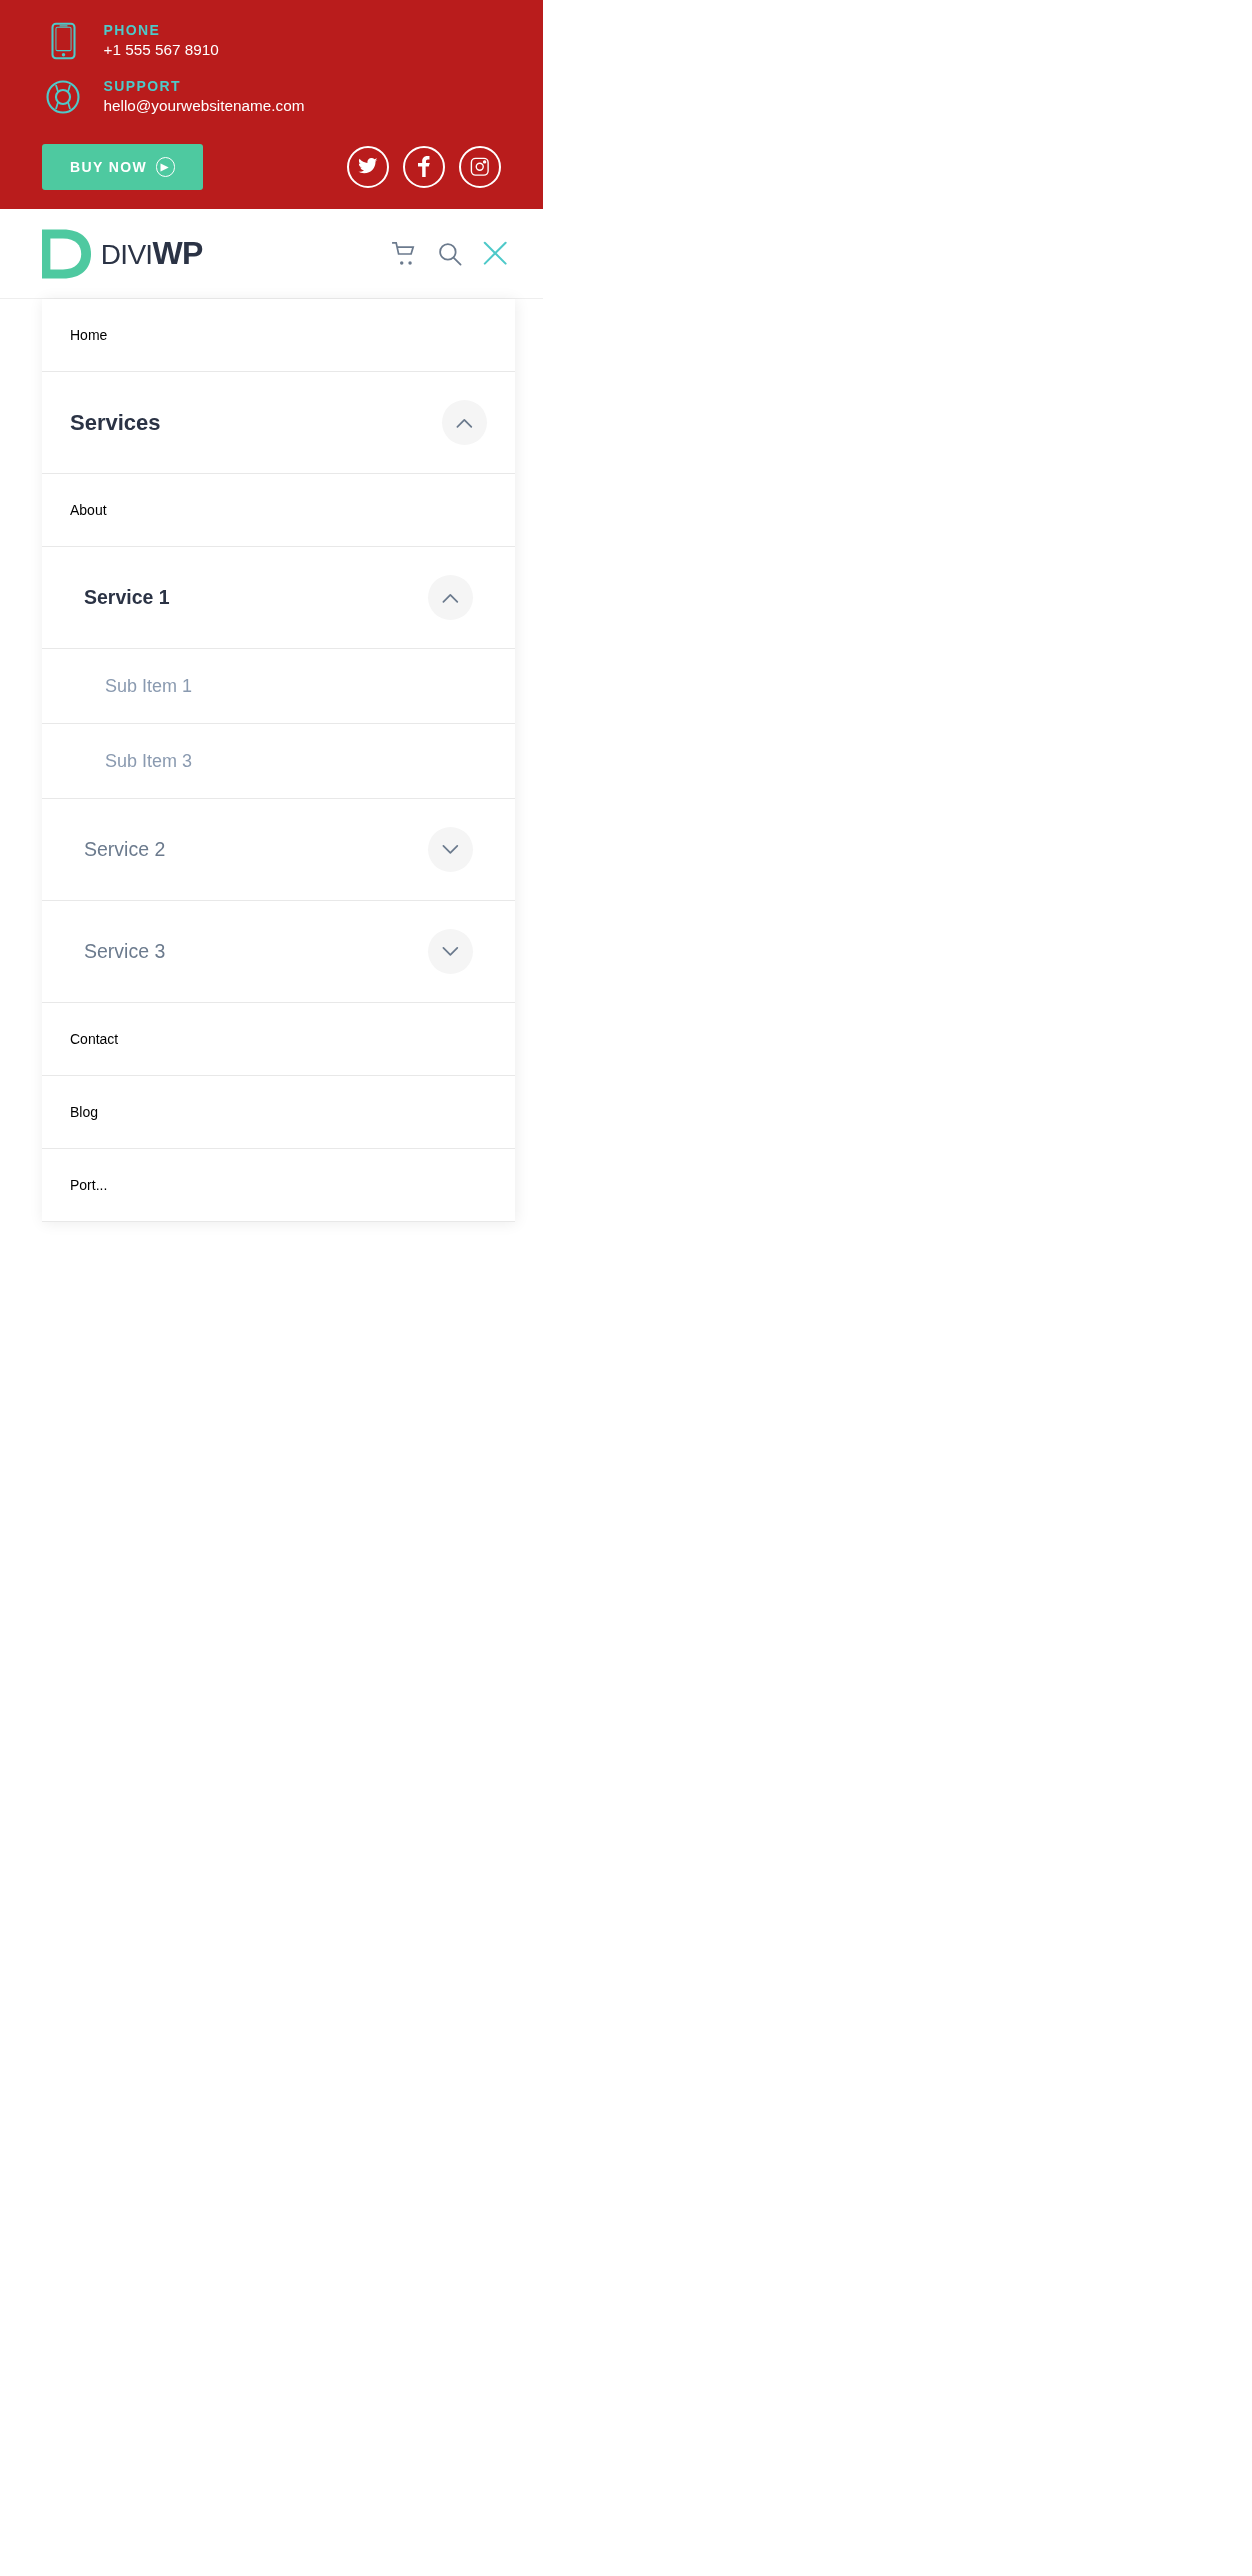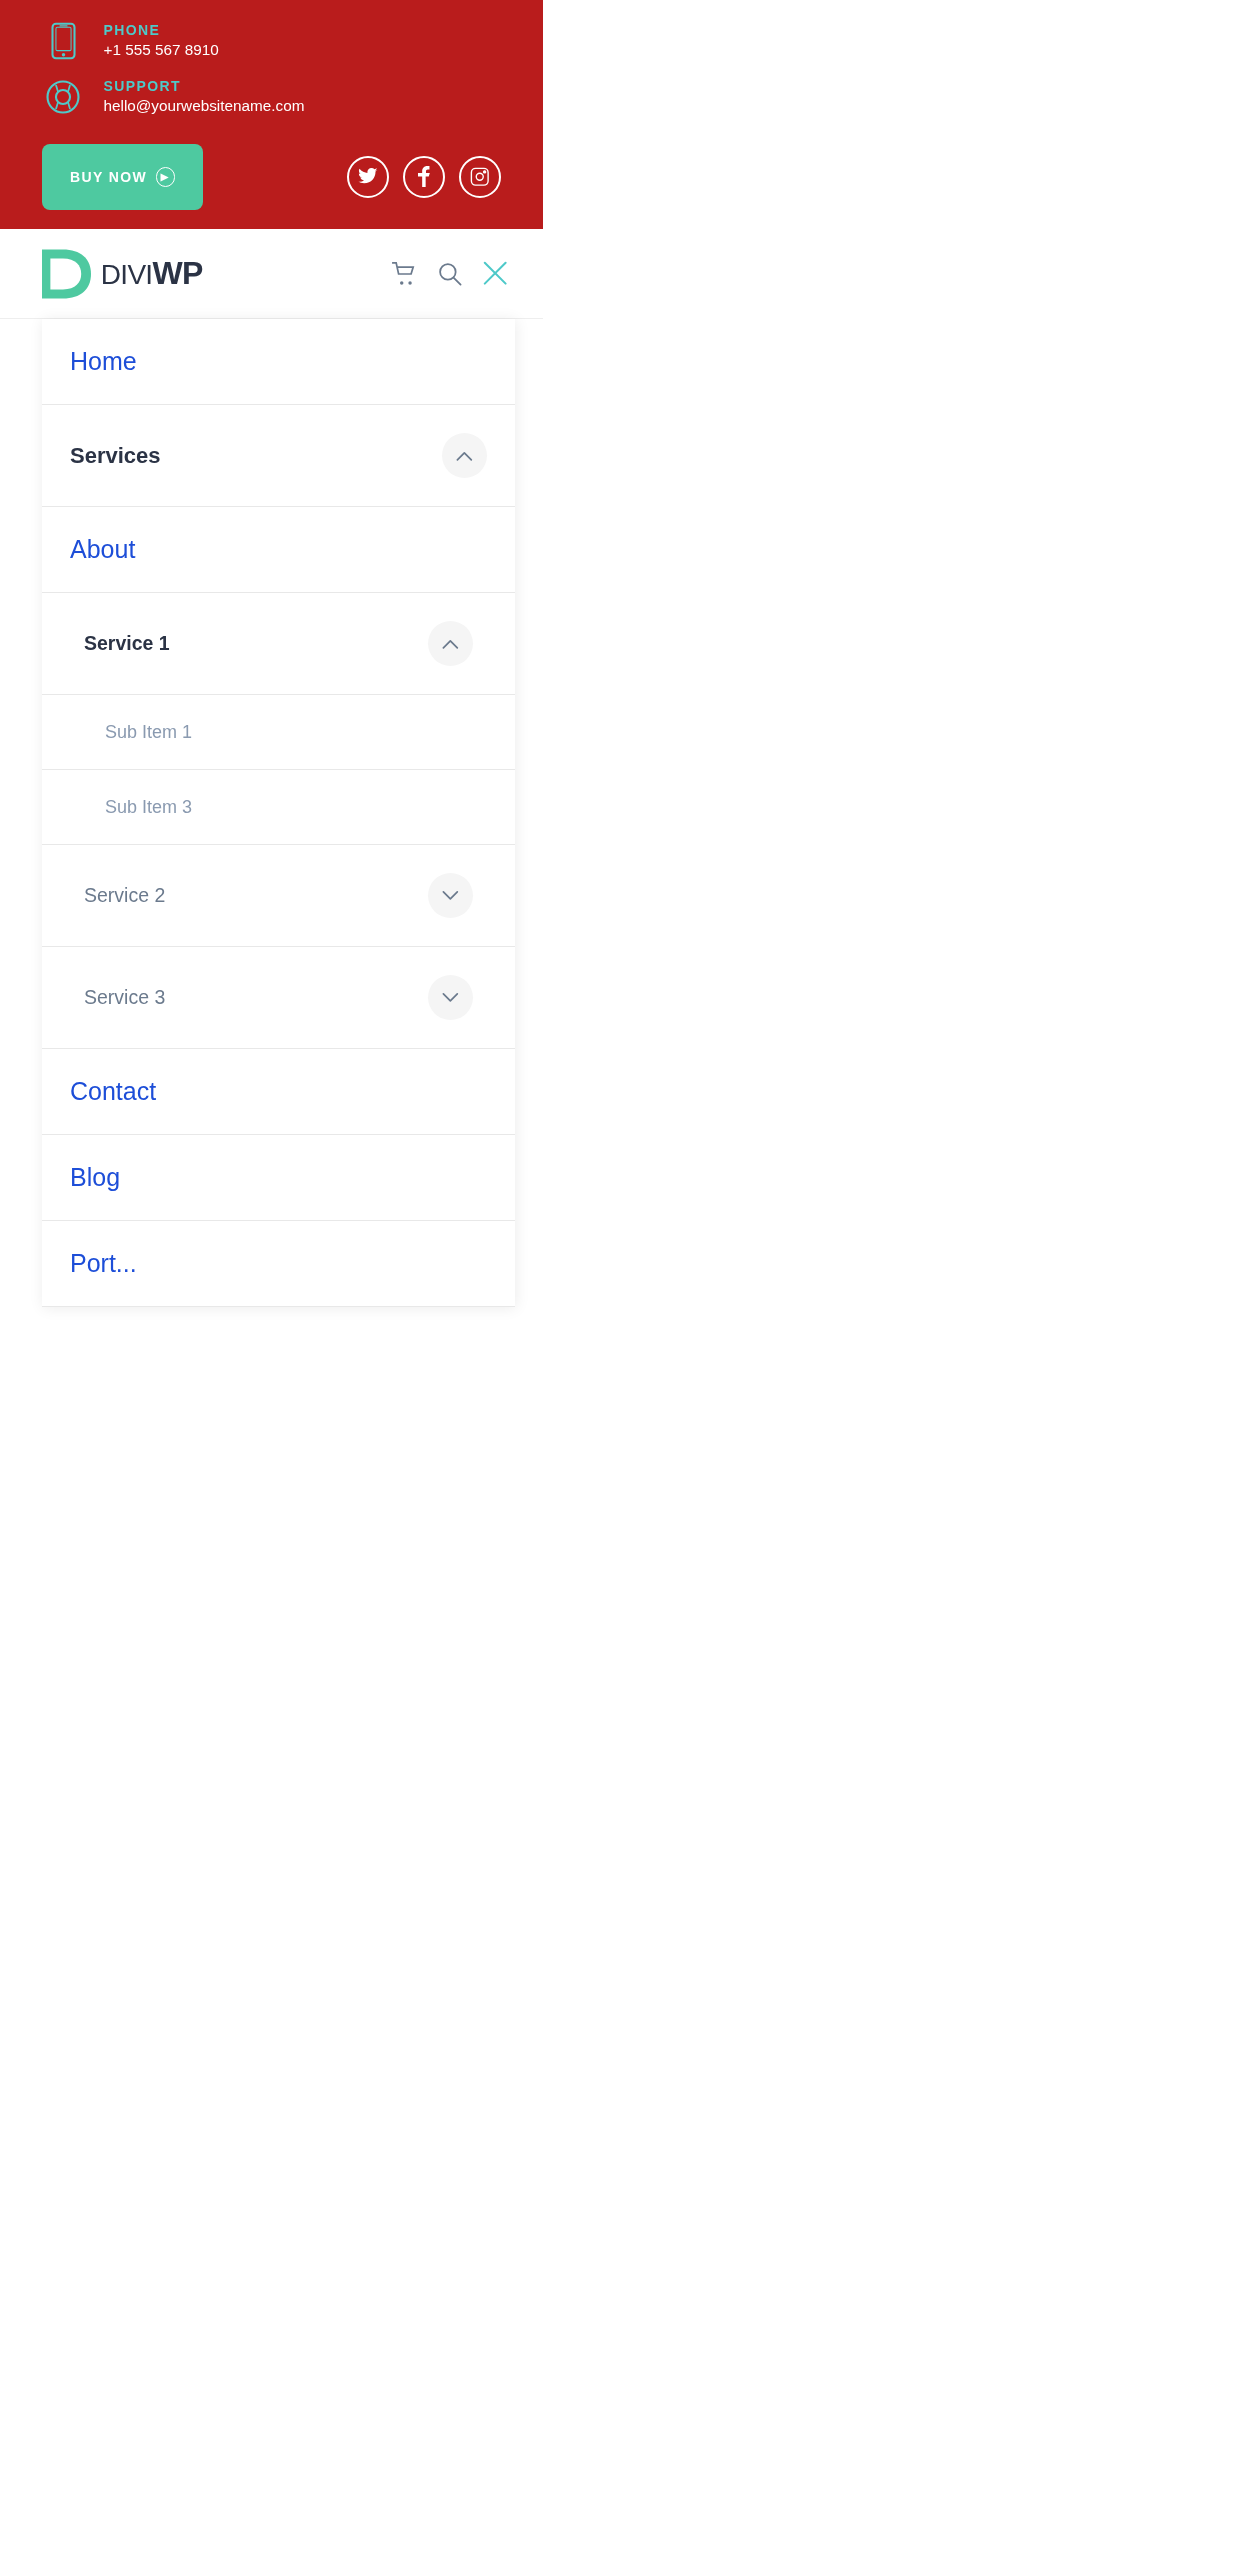--- a/index.html
+++ b/index.html
@@ -64,30 +64,30 @@
       display: flex;
       align-items: center;
       justify-content: space-between;
       margin-top: 12.5px;
     }
 
     .buy-now-btn {
       background: #4ec9a0;
       color: #fff;
       border: none;
-      padding: 23px 28px;
+      padding: 13px 28px;
       font-size: 14px;
       font-weight: 700;
       letter-spacing: 1.4px;
       text-transform: uppercase;
       cursor: pointer;
       display: flex;
       align-items: center;
       gap: 8.3px;
-      border-radius: 8px;
+      border-radius: 3px;
     }
 
     .buy-now-btn .circle-arrow {
       width: 19.5px;
       height: 19.5px;
       border: 1.4px solid #fff;
       border-radius: 50%;
       display: flex;
       align-items: center;
       justify-content: center;
@@ -146,22 +146,22 @@
     .nav-item {
       display: flex;
       align-items: center;
       justify-content: space-between;
       padding: 28px 28px;
       border-bottom: 0.7px solid #e8e8e8;
       cursor: pointer;
     }
 
     .nav-item-label {
-      font-size: 25px;
-      color: #1d4ed8;
+      font-size: 14px;
+      color: #000000;
       font-weight: 400;
     }
 
     .nav-item-label.services-active {
       font-weight: 700;
       color: #2b3345;
       font-size: 22px;
     }
 
     .chevron-btn {

